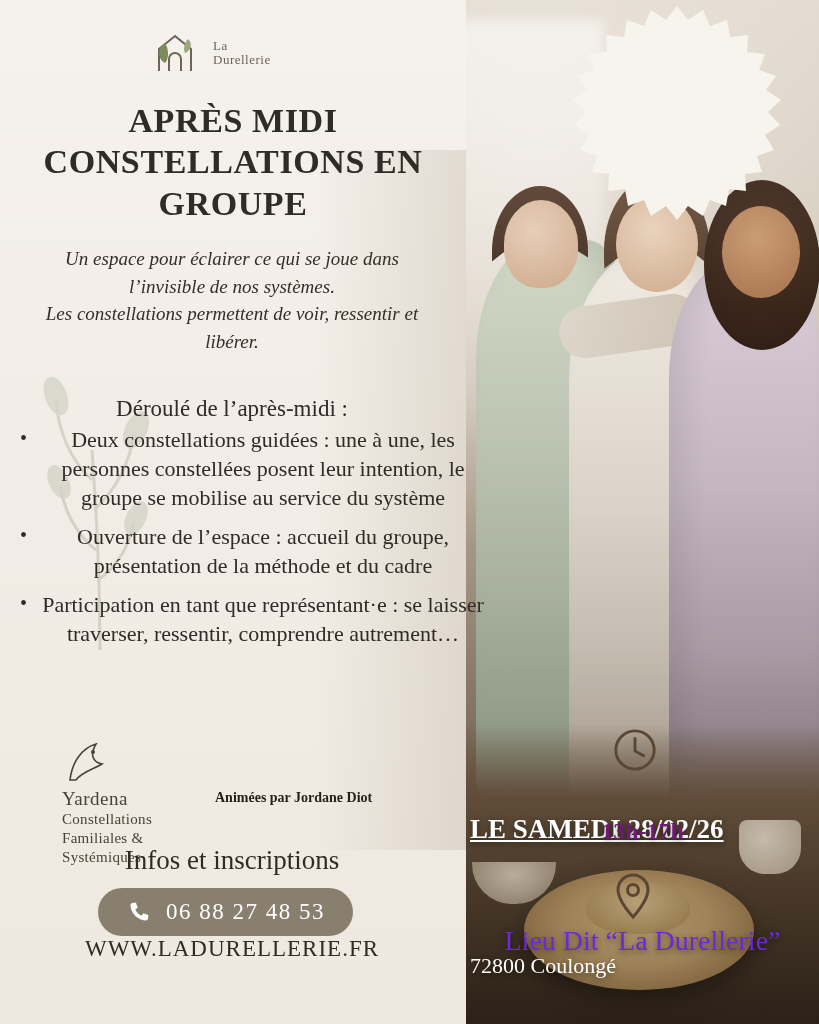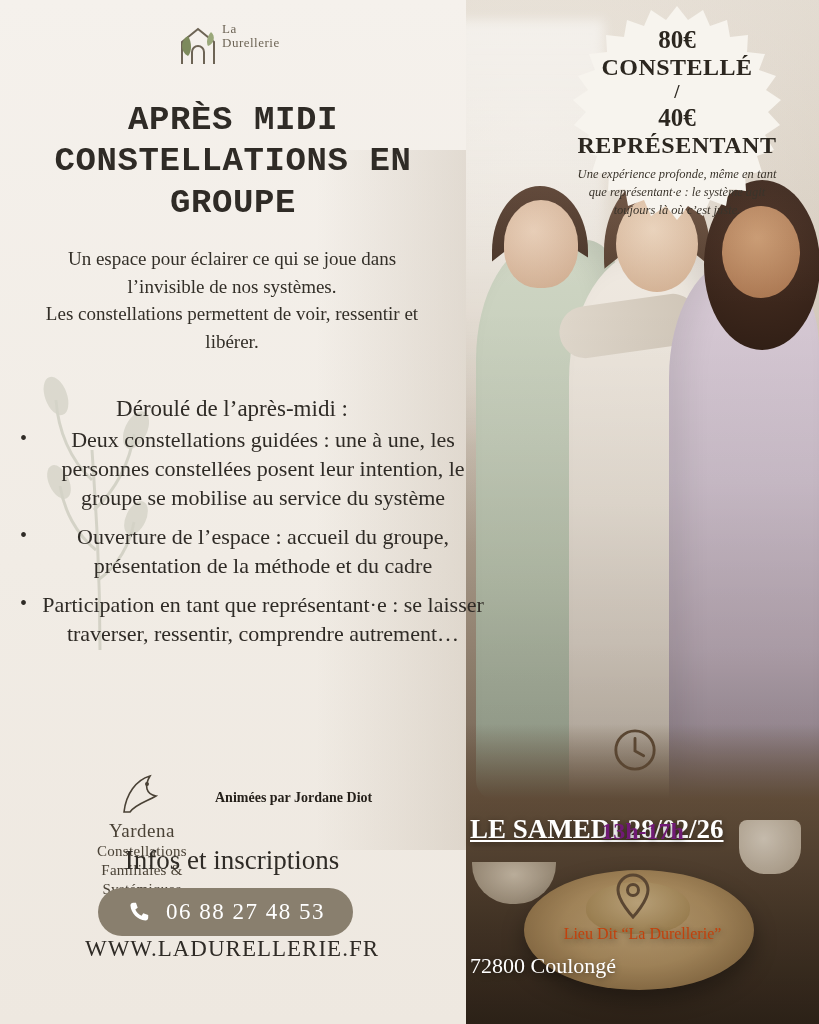--- a/index.html
+++ b/index.html
@@ -183,54 +183,55 @@
   .plant {
     position: absolute;
     left: 30px; top: 330px;
     width: 140px; height: 320px;
     opacity: .22;
   }
 
   
   .logo {
     position: absolute;
-    left: 174px; top: 22px;
+    left: 151px; top: 22px;
     width: 150px; height: 62px;
     display: flex;
-    align-items: flex-start;
-    gap: 0;
+    align-items: center;
+    gap: 14px;
   }
   .logo-mark { width: 48px; height: 48px; }
   .logo-text {
     font-family: "Liberation Serif", serif;
     color: #6d6455;
     line-height: 1.05;
   }
   .logo-text .l1 { font-size: 13px; letter-spacing: .5px; }
   .logo-text .l2 { font-size: 13px; letter-spacing: .5px; }
 
   h1.title {
     position: absolute;
     left: 20px; top: 100px;
     width: 426px;
     margin: 0;
     text-align: center;
-    font-family: Liberation Mono, monospace;
+    font-family: Liberation Serif, serif;
     font-weight: bold;
     font-size: 34px;
     line-height: 1.22;
     letter-spacing: .6px;
     color: #2f2b26;
   }
 
   .intro {
     position: absolute;
     left: 30px; top: 245px;
     width: 404px;
     text-align: center;
+    font-style: italic;
     font-size: 19px;
     line-height: 1.45;
     color: #332f28;
   }
 
   .program-title {
     position: absolute;
     left: 30px; top: 396px;
     width: 404px;
     text-align: center;
@@ -257,23 +258,23 @@
   ul.steps li:before {
     content: "•";
     position: absolute;
     left: -18px;
     top: 0;
     font-size: 20px;
   }
 
   .yardena {
     position: absolute;
-    left: 62px; top: 772px;
+    left: 62px; top: 740px;
     width: 160px;
-    text-align: center;
+    text-align: left;
     color: #4a4236;
   }
   .yardena .y-name { font-family: "Liberation Serif", serif; font-size: 19px; letter-spacing: .5px; }
   .yardena .y-sub { font-size: 15px; letter-spacing: .3px; line-height: 1.25; }
 
   .animated-by {
     position: absolute;
     left: 215px; top: 790px;
     width: 200px;
     text-align: left;
@@ -377,22 +378,22 @@
   .pin-ico {
     position: absolute;
     left: 612px; top: 872px;
     width: 42px; height: 48px;
   }
   .place-line {
     position: absolute;
     left: 470px; top: 925px;
     width: 345px;
     text-align: center;
-    font-size: 16px;
-    color: #c2410c;
+    font-size: 28px;
+    color: #6d28d9;
     text-shadow: 0 2px 6px rgba(0,0,0,.45);
   }
   .city-line {
     position: absolute;
     left: 470px; top: 953px;
     width: 345px;
     text-align: left;
     font-size: 22px;
     color: #ffffff;
     text-shadow: 0 2px 6px rgba(0,0,0,.45);
@@ -491,28 +492,20 @@
       <span class="num">06 88 27 48 53</span>
     </div>
 
     <div class="website">WWW.LADURELLERIE.FR</div>
   </div>
 
   <div class="badge">
     <svg viewBox="0 0 248 248">
       <polygon fill="#f7f4ee" points="124,2 135,16 150,6 157,22 174,16 177,33 195,31 194,48 212,50 206,66 223,72 213,86 228,96 215,108 227,121 212,131 221,146 204,152 209,168 192,170 193,187 176,185 173,202 157,196 150,212 135,202 124,216 113,202 98,212 91,196 75,202 72,185 55,187 56,170 39,168 44,152 27,146 36,131 21,121 33,108 20,96 35,86 25,72 42,66 36,50 54,48 53,31 71,33 74,16 91,22 98,6 113,16"></polygon>
     </svg>
-    <div class="badge-inner">
-      <div class="p-line1">80€</div>
-      <div class="p-line2">CONSTELLÉ</div>
-      <div class="p-slash">/</div>
-      <div class="p-line3">40€</div>
-      <div class="p-line4">REPRÉSENTANT</div>
-      <div class="p-desc">Une expérience profonde, même en tant que représentant·e : le système agit toujours là où c’est juste.</div>
-    </div>
   </div>
 
   <svg class="clock-ico" viewBox="0 0 48 48">
     <circle cx="24" cy="24" r="20" fill="none" stroke="#5a4632" stroke-width="3"></circle>
     <path d="M24 12 V25 L33 30" fill="none" stroke="#5a4632" stroke-width="3" stroke-linecap="round"></path>
   </svg>
   <div class="date-line">LE SAMEDI 28/02/26</div>
   <div class="time-line">13h-17h</div>
 
   <svg class="pin-ico" viewBox="0 0 42 48">

